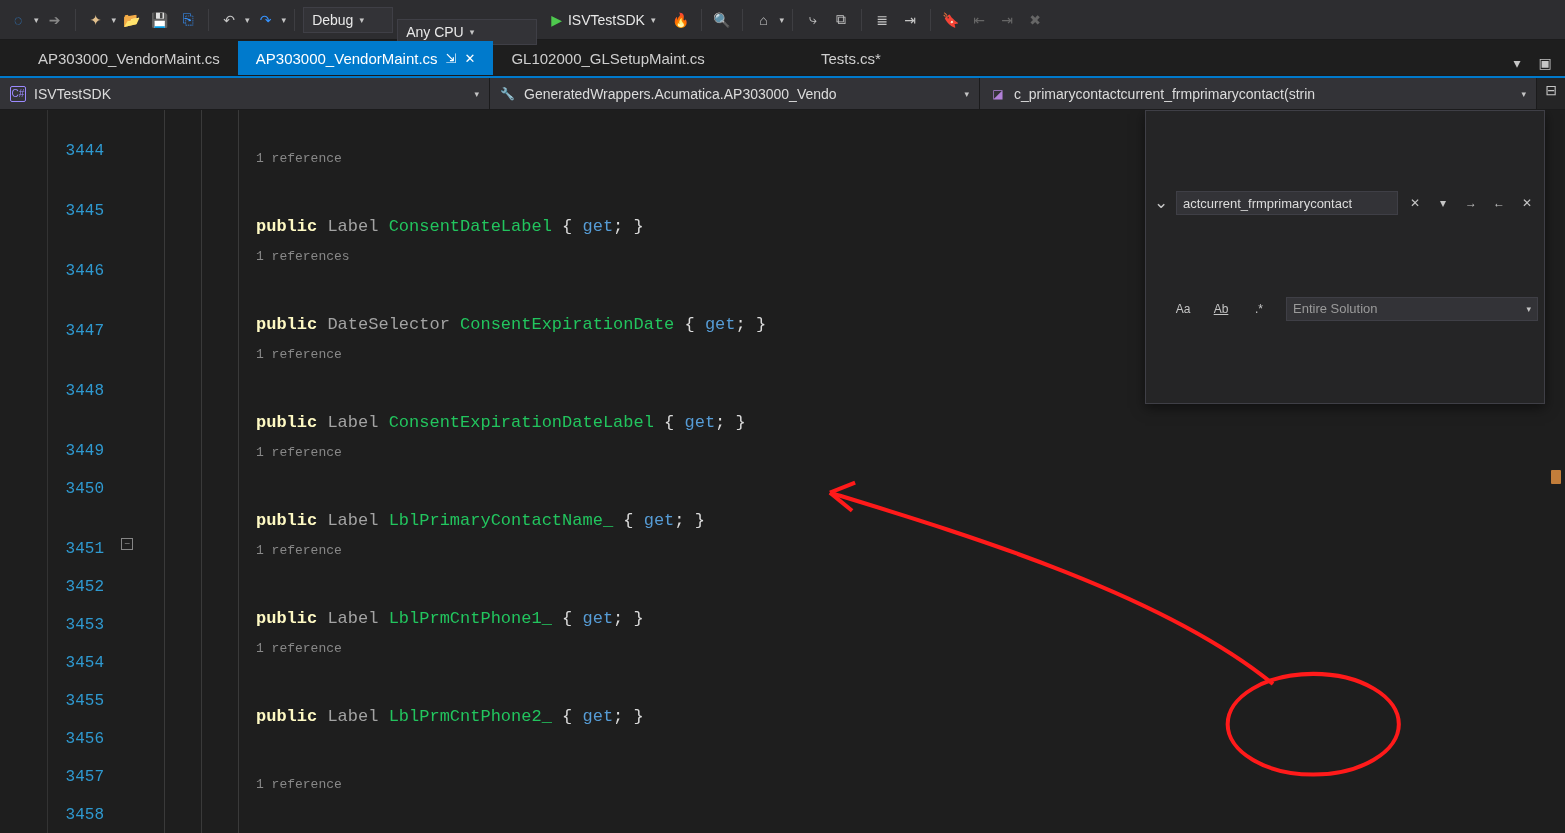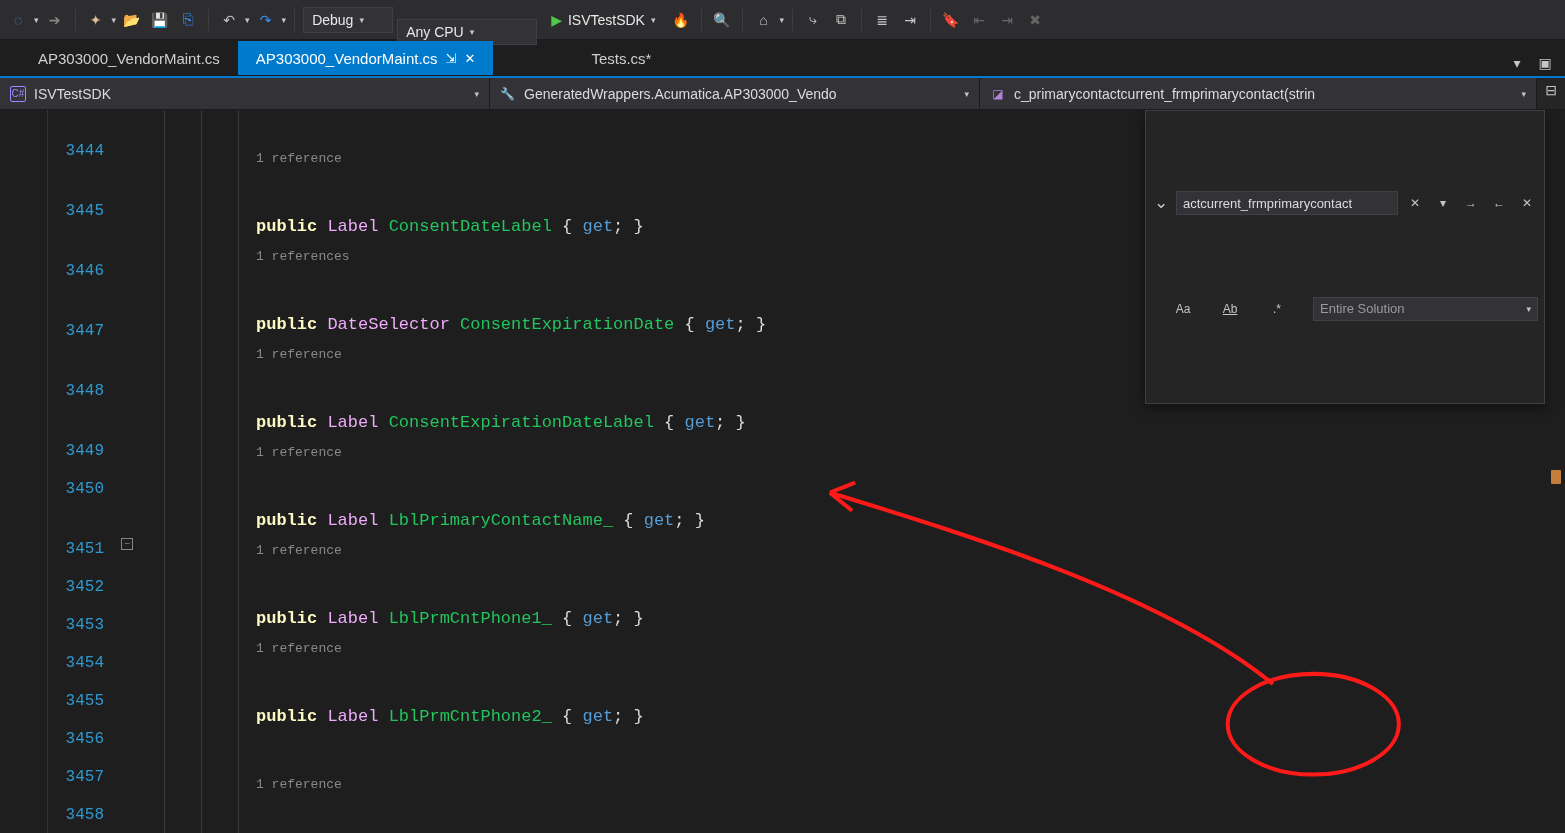--- a/index.html
+++ b/index.html
@@ -152,21 +152,21 @@
     font-size:17px;
     line-height:38px;
     white-space:pre;
     overflow:hidden;
     position:relative;
   }
   .ref { color:#888888; font-size:13px; height:22px; line-height:22px; display:block; }
   .line { height:38px; }
 
   .k-public { color:#fef9c3;font-weight:bold; }
-  .k-type   { color:#f0abfc; }
+  .k-type   { color:#a3a3a3; }
   .k-get    { color:#569cd6; }
   .ident    { color:#22c55e; }
   .punct    { color:#dcdcdc; }
   .fold-box {
     position:absolute;
     left:3px; width:12px;height:12px;
     border:1px solid #858585;
     display:flex;align-items:center;justify-content:center;
     font-size:10px;color:#858585;
     background:#1e1e1e;
@@ -184,21 +184,21 @@
     position:absolute;
     top:0; right:20px;
     width:400px;
     background:#252526;
     border:1px solid #3f3f46;
     box-shadow:0 4px 12px rgba(0,0,0,.5);
     z-index:20;
     font-family:'Segoe UI',sans-serif;
   }
   .find-row1 { display:flex; align-items:center; height:32px; padding:0 6px; gap:6px;}
-  .find-row2 { display:flex; align-items:center; height:32px; padding:0 6px 4px 26px; gap:25px;}
+  .find-row2 { display:flex; align-items:center; height:32px; padding:0 6px 4px 26px; gap:16px;}
   .find-input {
     flex:1; background:#333337; border:1px solid #3f3f46;
     height:24px; color:#dcdcdc; padding:0 6px; font-size:13px;
   }
   .find-opt { width:22px;height:22px;display:flex;align-items:center;justify-content:center;color:#c5c5c5;cursor:pointer;font-size:12px;}
   .find-scope {
     flex:1; background:#333337; border:1px solid #3f3f46;
     height:24px; color:#9a9a9a; padding:0 6px; font-size:13px;
     display:flex;align-items:center;
   }
@@ -264,20 +264,23 @@
 </div>
 
 <div class="doc-tabs">
   <div class="doc-tab">
     <span>AP303000_VendorMaint.cs</span>
   </div>
   <div class="doc-tab" data-active="true">
     <span>AP303000_VendorMaint.cs</span>
     <span class="pin">⇲</span>
     <span class="close-x">✕</span>
+  </div>
+  <div class="doc-tab">
+    <span>GL102000_GLSetupMaint.cs</span>
   </div>
   <div class="doc-tab" style="margin-left:80px">
     <span>Tests.cs*</span>
   </div>
   <div class="doc-tabs-right">
     <div class="tb-btn">▾</div>
     <div class="tb-btn">▣</div>
   </div>
 </div>
 <div style="height:2px;background:#007acc"></div>

